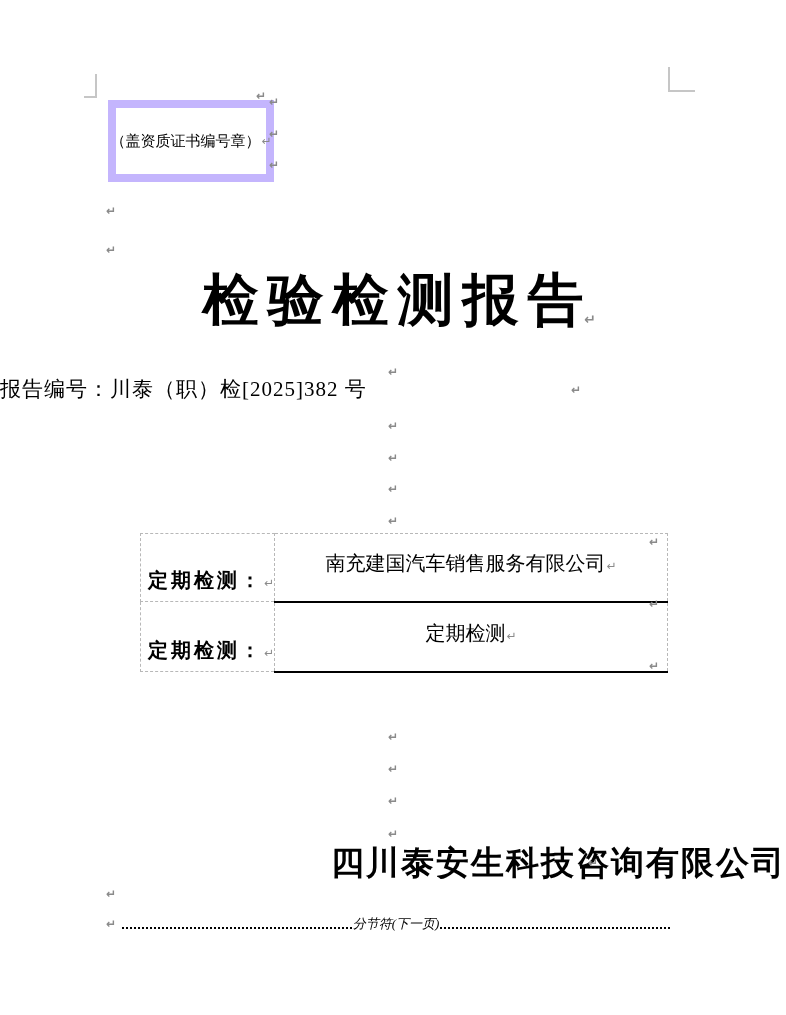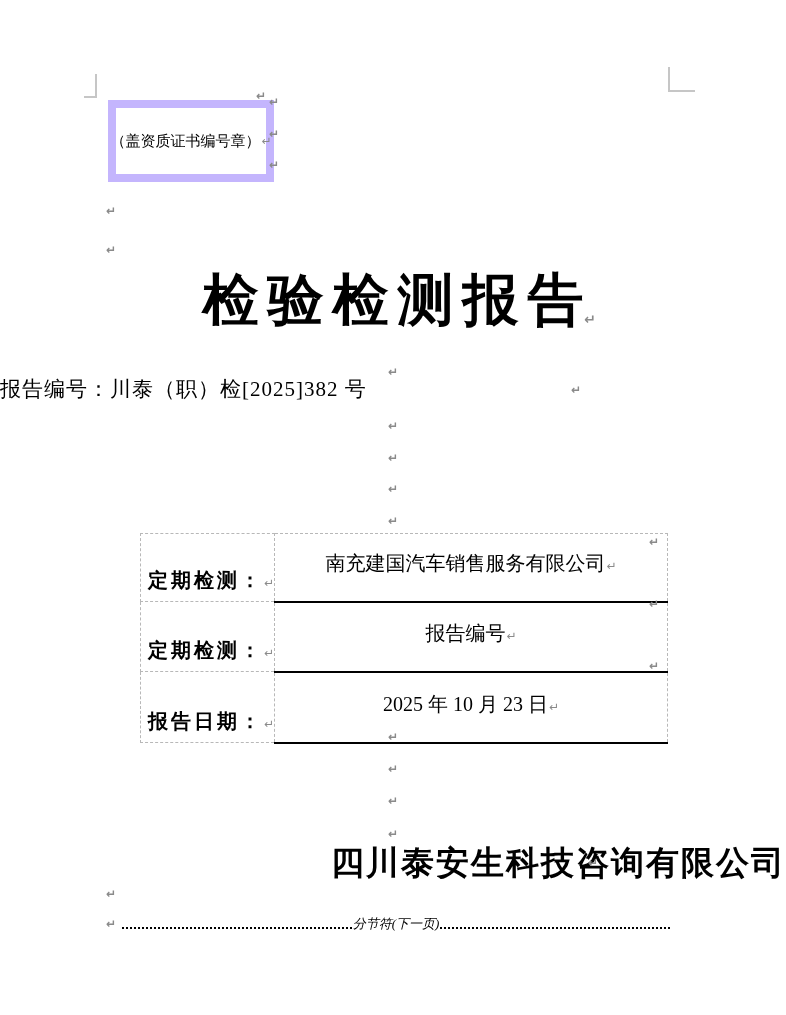--- a/index.html
+++ b/index.html
@@ -99,25 +99,21 @@
   <span class="pmark-center" style="top:515px;">↵</span>
 
   <table class="info-table">
     <tbody>
         <tr>
       <td class="cell-label" style="height:60px;"><span>定期检测：</span><span class="pmark-inline">↵</span></td>
       <td class="cell-value"><span>南充建国汽车销售服务有限公司</span><span class="pmark-inline">↵</span></td>
     </tr>
     <tr>
       <td class="cell-label" style="height:62px;"><span>定期检测：</span><span class="pmark-inline">↵</span></td>
-      <td class="cell-value"><span>报告编号</span><span class="pmark-inline">↵</span></td>
-    </tr>
-    <tr>
-      <td class="cell-label" style="height:63px;"><span>报告日期：</span><span class="pmark-inline">↵</span></td>
-      <td class="cell-value"><span>2025 年 10 月 23 日</span><span class="pmark-inline">↵</span></td>
+      <td class="cell-value"><span>定期检测</span><span class="pmark-inline">↵</span></td>
     </tr>
   </tbody>
     </table>
 
   <span class="pmark" style="left:649px; top:536px;">↵</span>
   <span class="pmark" style="left:649px; top:598px;">↵</span>
   <span class="pmark" style="left:649px; top:660px;">↵</span>
 
   <span class="pmark-center" style="top:731px;">↵</span>
   <span class="pmark-center" style="top:763px;">↵</span>

